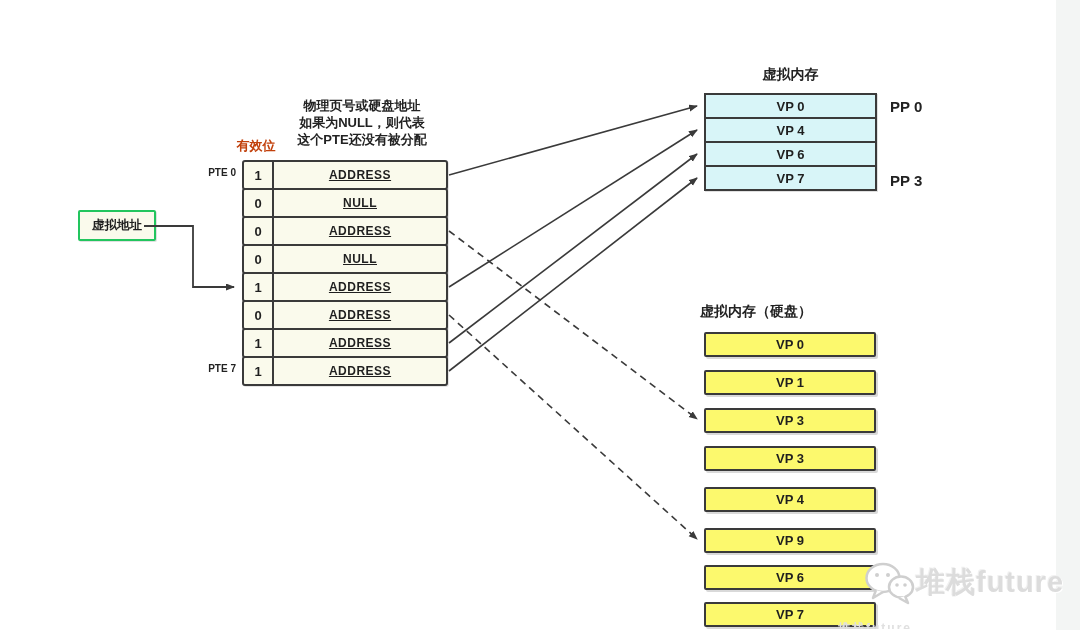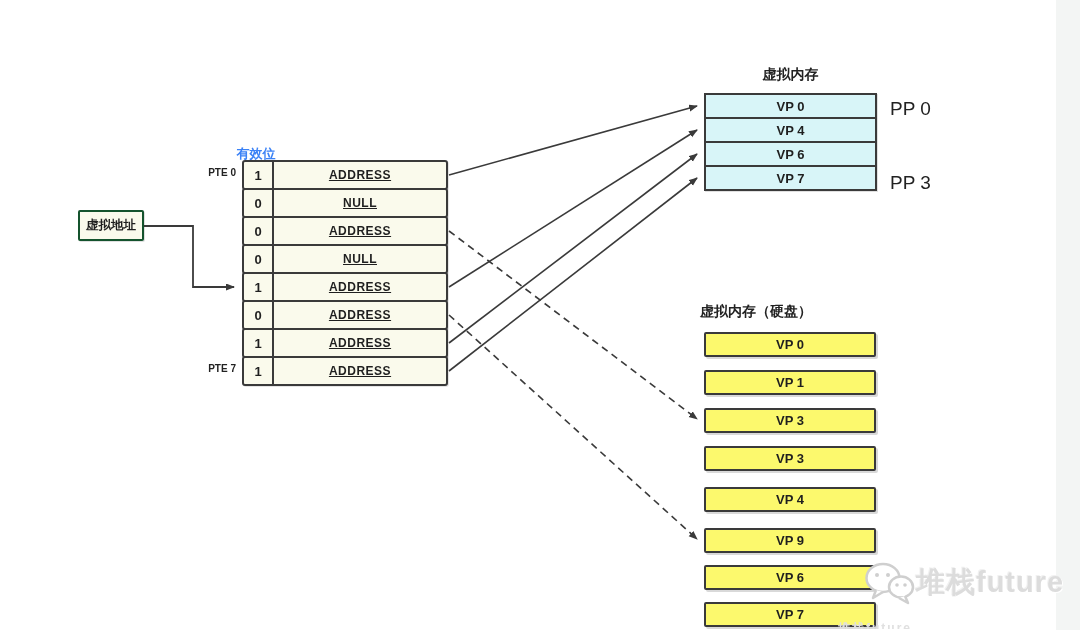--- a/index.html
+++ b/index.html
@@ -9,26 +9,26 @@
     color:#1f1f1f;overflow:hidden;
   }
   .right-band{position:absolute;top:0;right:0;width:24px;height:630px;background:#f3f5f4;}
   
   .annotation{
     position:absolute;left:262px;top:97px;width:200px;text-align:center;
     font-size:13px;font-weight:bold;line-height:17px;color:#222;
   }
   .valid-header{
     position:absolute;left:230px;top:137px;width:52px;text-align:center;
-    font-size:13px;font-weight:bold;color:#3b82f6;margin-top:8px;
+    font-size:13px;font-weight:bold;color:#c2410c;
   }
   
   .vaddr-box{
-    position:absolute;left:78px;top:210px;width:66px;height:31px;
-    background:#fafaec;border:2px solid #14532d;border-radius:2px;
+    position:absolute;left:78px;top:210px;width:78px;height:31px;
+    background:#fafaec;border:2px solid #22c55e;border-radius:2px;
     box-sizing:border-box;display:flex;align-items:center;justify-content:center;
     font-size:12.5px;font-weight:bold;box-shadow:1px 1px 0 rgba(0,0,0,.12);
   }
   
   .page-table{position:absolute;left:242px;top:160px;width:206px;}
   .pte-row{
     display:flex;height:30px;box-sizing:border-box;margin-top:-2px;
     background:#fafaec;border:2px solid #3a3a3a;border-radius:3px;
     box-shadow:1px 1px 0 rgba(0,0,0,.10);
   }
@@ -55,21 +55,21 @@
   .pm-table{
     position:absolute;left:704px;top:93px;width:173px;box-sizing:border-box;
     border:2px solid #3a3a3a;background:#d8f5f8;box-shadow:1px 1px 0 rgba(0,0,0,.12);
   }
   .pm-row{
     height:22px;border-top:2px solid #3a3a3a;
     display:flex;align-items:center;justify-content:center;
     font-size:13px;font-weight:bold;
   }
   .pm-row:first-child{border-top:none;}
-  .pp-label{position:absolute;left:890px;width:50px;font-size:19px;font-weight:normal;color:#222;}
+  .pp-label{position:absolute;left:890px;width:50px;font-size:15px;font-weight:bold;color:#222;}
   .pp-label.first{top:98px;}
   .pp-label.last{top:172px;}
   
   .vm-title{
     position:absolute;left:700px;top:303px;width:172px;text-align:left;
     font-size:14px;font-weight:bold;color:#222;
   }
   .vm-row{
     position:absolute;left:704px;width:172px;height:25px;box-sizing:border-box;
     background:#fcf96d;border:2px solid #3a3a3a;border-radius:2px;
@@ -89,20 +89,25 @@
     color:#e0e0e0;font-size:12px;font-weight:bold;letter-spacing:2px;
   }
 </style>
 </head>
 <body>
 
 <div id="stage">
 
   <div class="right-band"></div>
 
+  <div class="annotation">
+    <div>物理页号或硬盘地址</div>
+    <div>如果为NULL，则代表</div>
+    <div>这个PTE还没有被分配</div>
+  </div>
 
   <div class="valid-header">有效位</div>
 
   <div class="vaddr-box">
     <span>虚拟地址</span>
   </div>
 
   <div class="pte-label first">PTE 0</div>
   <div class="pte-label last">PTE 7</div>
 

